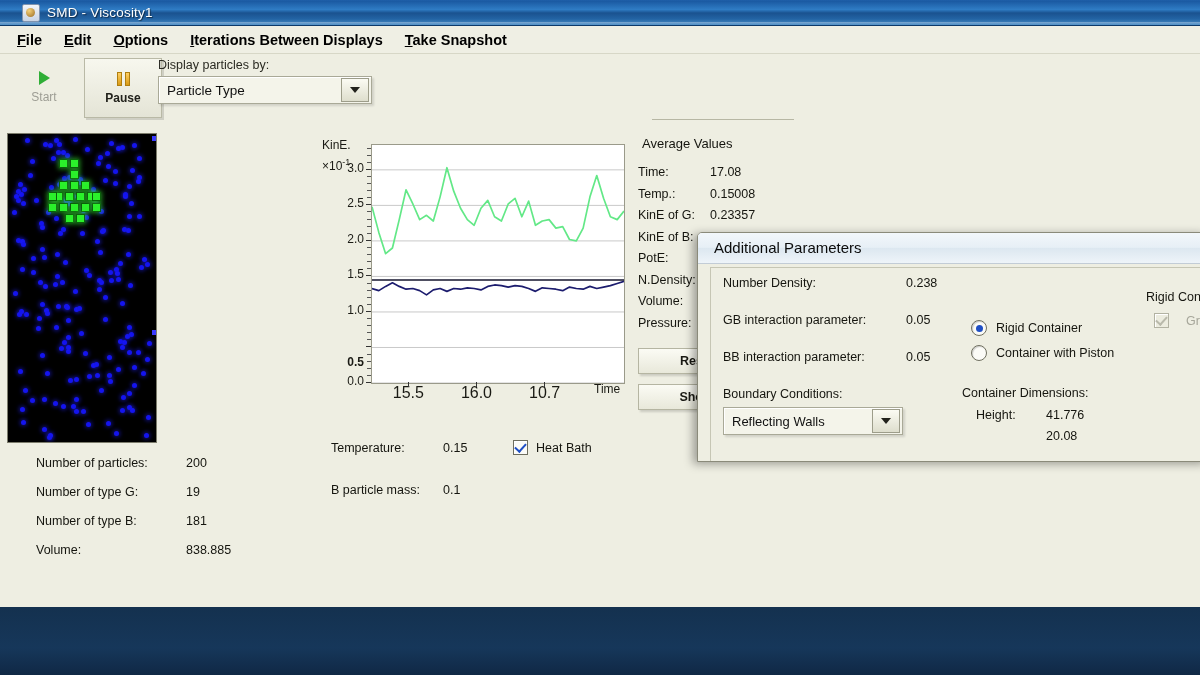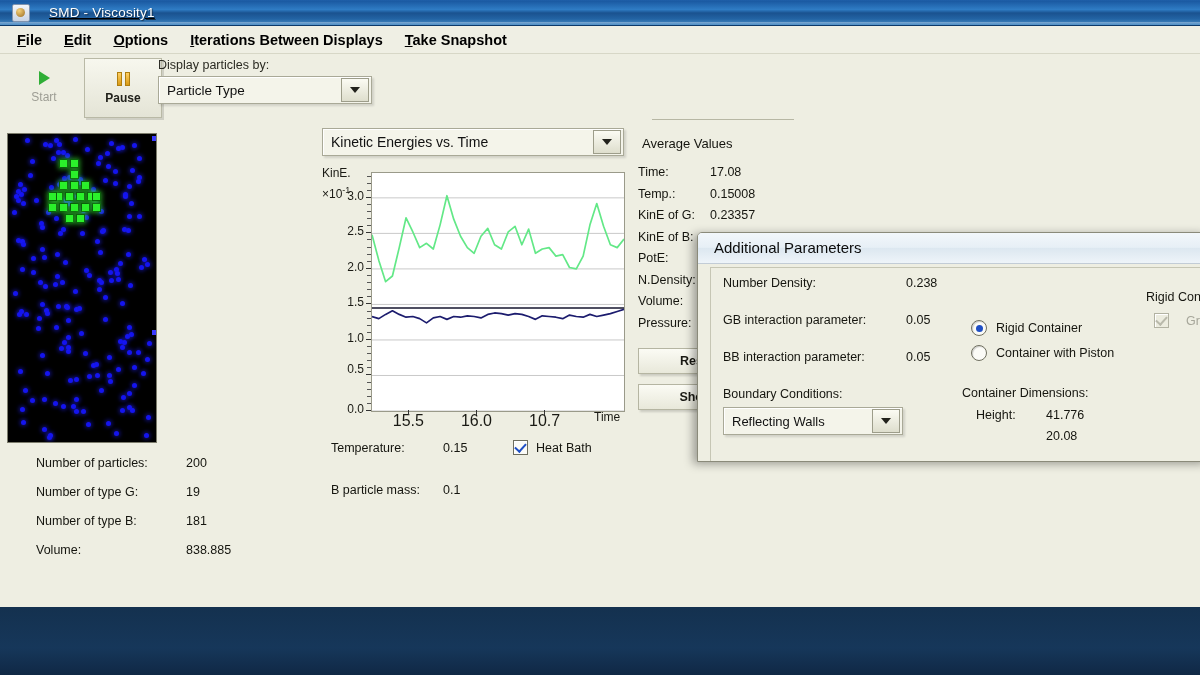--- a/index.html
+++ b/index.html
@@ -20,21 +20,21 @@
     background:conic-gradient(#d93025 0deg 120deg,#fbbc04 120deg 240deg,#1e8e3e 240deg 360deg);}
   #desk-icon-chrome::after{content:"";position:absolute;left:6px;top:6px;width:10px;height:10px;
     border-radius:50%;background:#4285f4;border:2px solid #e8eaed;box-sizing:border-box;}
 
   
   #app-window{position:absolute;left:0;top:0;width:1200px;height:607px;overflow:hidden;}
 
   #titlebar{height:25px;position:relative;
     background:linear-gradient(180deg,#1f5fa8 0%,#1b5ba3 6%,#2f7cc4 38%,#1a528f 52%,#2364a4 76%,#4d90c9 100%);
     border-bottom:1px solid #0d3a6b;}
-  #titlebar .tb-inner{display:flex;align-items:center;height:100%;padding-left:12px;gap:19px;text-decoration:underline;}
+  #titlebar .tb-inner{display:flex;align-items:center;height:100%;padding-left:22px;gap:7px;}
   #app-icon{width:16px;height:16px;border-radius:2px;flex:0 0 auto;position:relative;
     background:linear-gradient(180deg,#f3f5f8,#c9d4e4);border:1px solid #7f93ae;}
   #app-icon::after{content:"";position:absolute;left:3px;top:3px;width:9px;height:9px;border-radius:50%;
     background:radial-gradient(circle at 35% 30%,#f6d27a,#9a6b22);}
   #title-text{color:#fff;font-size:13.5px;letter-spacing:.2px;
     text-shadow:1px 1px 1px rgba(0,0,0,.55);white-space:nowrap;}
   #titlebar::after{content:"";position:absolute;left:0;right:0;bottom:0;height:3px;
     background:linear-gradient(180deg,rgba(255,255,255,.35),rgba(255,255,255,0));}
 
   #menubar{height:27px;background:#efefe4;border-bottom:1px solid #d7d7c7;
@@ -430,24 +430,20 @@
         <div class="pgreen" style="left: 62px; top: 25px;"></div>
         <div class="pgreen" style="left: 40px; top: 58px;"></div>
         <div class="pgreen" style="left: 84px; top: 58px;"></div>
         <div class="pgreen" style="left: 56.5px; top: 80px;"></div>
         <div class="pgreen" style="left: 67.5px; top: 80px;"></div>
         <div class="wallmark" style="left: 144px; top: 2px;"></div>
         <div class="wallmark" style="left: 144px; top: 196px;"></div>
       </div>
 
     <div id="chart-block">
-      <div class="combo" id="chart-combo">
-        <div class="cval">Kinetic Energies vs. Time</div>
-        <div class="carrow"></div>
-      </div>
       <div id="plot-area">
         <div id="ylabel-kine">KinE.</div>
         <div id="ylabel-exp">
           <span>×10</span><sup>-1</sup>
         </div>
         <div id="plot-frame">
           <svg id="plot-svg" width="252" height="238" viewBox="0 0 252 238" preserveAspectRatio="none">
               <line x1="0" x2="252" y1="238" y2="238" stroke="#c9c9c9" stroke-width="1"></line>
               <line x1="0" x2="252" y1="202.47761194029852" y2="202.47761194029852" stroke="#c9c9c9" stroke-width="1"></line>
               <line x1="0" x2="252" y1="166.95522388059703" y2="166.95522388059703" stroke="#c9c9c9" stroke-width="1"></line>
@@ -456,21 +452,21 @@
               <line x1="0" x2="252" y1="60.38805970149255" y2="60.38805970149255" stroke="#c9c9c9" stroke-width="1"></line>
               <line x1="0" x2="252" y1="24.86567164179104" y2="24.86567164179104" stroke="#c9c9c9" stroke-width="1"></line>
               <polyline points="0.00,61.81 6.81,87.39 13.62,108.70 20.43,103.01 27.24,74.60 34.05,44.76 40.86,58.97 47.68,74.60 54.49,70.33 61.30,76.02 68.11,51.86 74.92,22.73 81.73,46.18 88.54,63.23 95.35,74.60 102.16,80.28 108.97,63.23 115.78,55.41 122.59,71.76 129.41,76.02 136.22,58.97 143.03,53.28 149.84,71.76 156.65,56.13 163.46,80.28 170.27,76.02 177.08,74.60 183.89,83.12 190.70,81.70 197.51,94.49 204.32,95.91 211.14,83.12 217.95,51.86 224.76,30.55 231.57,53.28 238.38,71.76 245.19,74.60 252.00,66.07" fill="none" stroke="#63e887" stroke-width="1.7" stroke-linejoin="round"></polyline>
               <polyline points="0.00,143.51 6.81,145.64 13.62,141.38 20.43,137.83 27.24,141.38 34.05,144.22 40.86,143.51 47.68,145.64 54.49,149.90 61.30,144.93 68.11,143.51 74.92,146.35 81.73,143.51 88.54,144.22 95.35,142.80 102.16,143.51 108.97,144.93 115.78,141.38 122.59,139.96 129.41,140.67 136.22,142.09 143.03,140.67 149.84,141.38 156.65,143.51 163.46,146.35 170.27,142.80 177.08,143.51 183.89,144.22 190.70,145.64 197.51,142.09 204.32,143.51 211.14,144.22 217.95,141.38 224.76,143.51 231.57,142.09 238.38,140.67 245.19,138.54 252.00,136.41" fill="none" stroke="#1c1c6e" stroke-width="1.7" stroke-linejoin="round"></polyline>
               <polyline points="0.00,134.99 252.00,134.99" fill="none" stroke="#14142e" stroke-width="1.6" stroke-linejoin="round"></polyline>
             </svg>
         </div>
         <div id="xlabel-time">Time</div>
       <div class="ytick" style="top: 236px;">0.0</div>
           <div class="ytickmark" style="top: 244px;"></div>
-          <div class="ytick" style="top: 196px;">0.5</div>
+          <div class="ytick" style="top: 217px; font-weight: bold;">0.5</div>
           <div class="ytickmark" style="top: 208.478px;"></div>
           <div class="ytick" style="top: 164.955px;">1.0</div>
           <div class="ytickmark" style="top: 172.955px;"></div>
           <div class="ytick" style="top: 129.433px;">1.5</div>
           <div class="ytickmark" style="top: 137.433px;"></div>
           <div class="ytick" style="top: 93.9104px;">2.0</div>
           <div class="ytickmark" style="top: 101.91px;"></div>
           <div class="ytick" style="top: 58.3881px;">2.5</div>
           <div class="ytickmark" style="top: 66.3881px;"></div>
           <div class="ytick" style="top: 22.8657px;">3.0</div>

